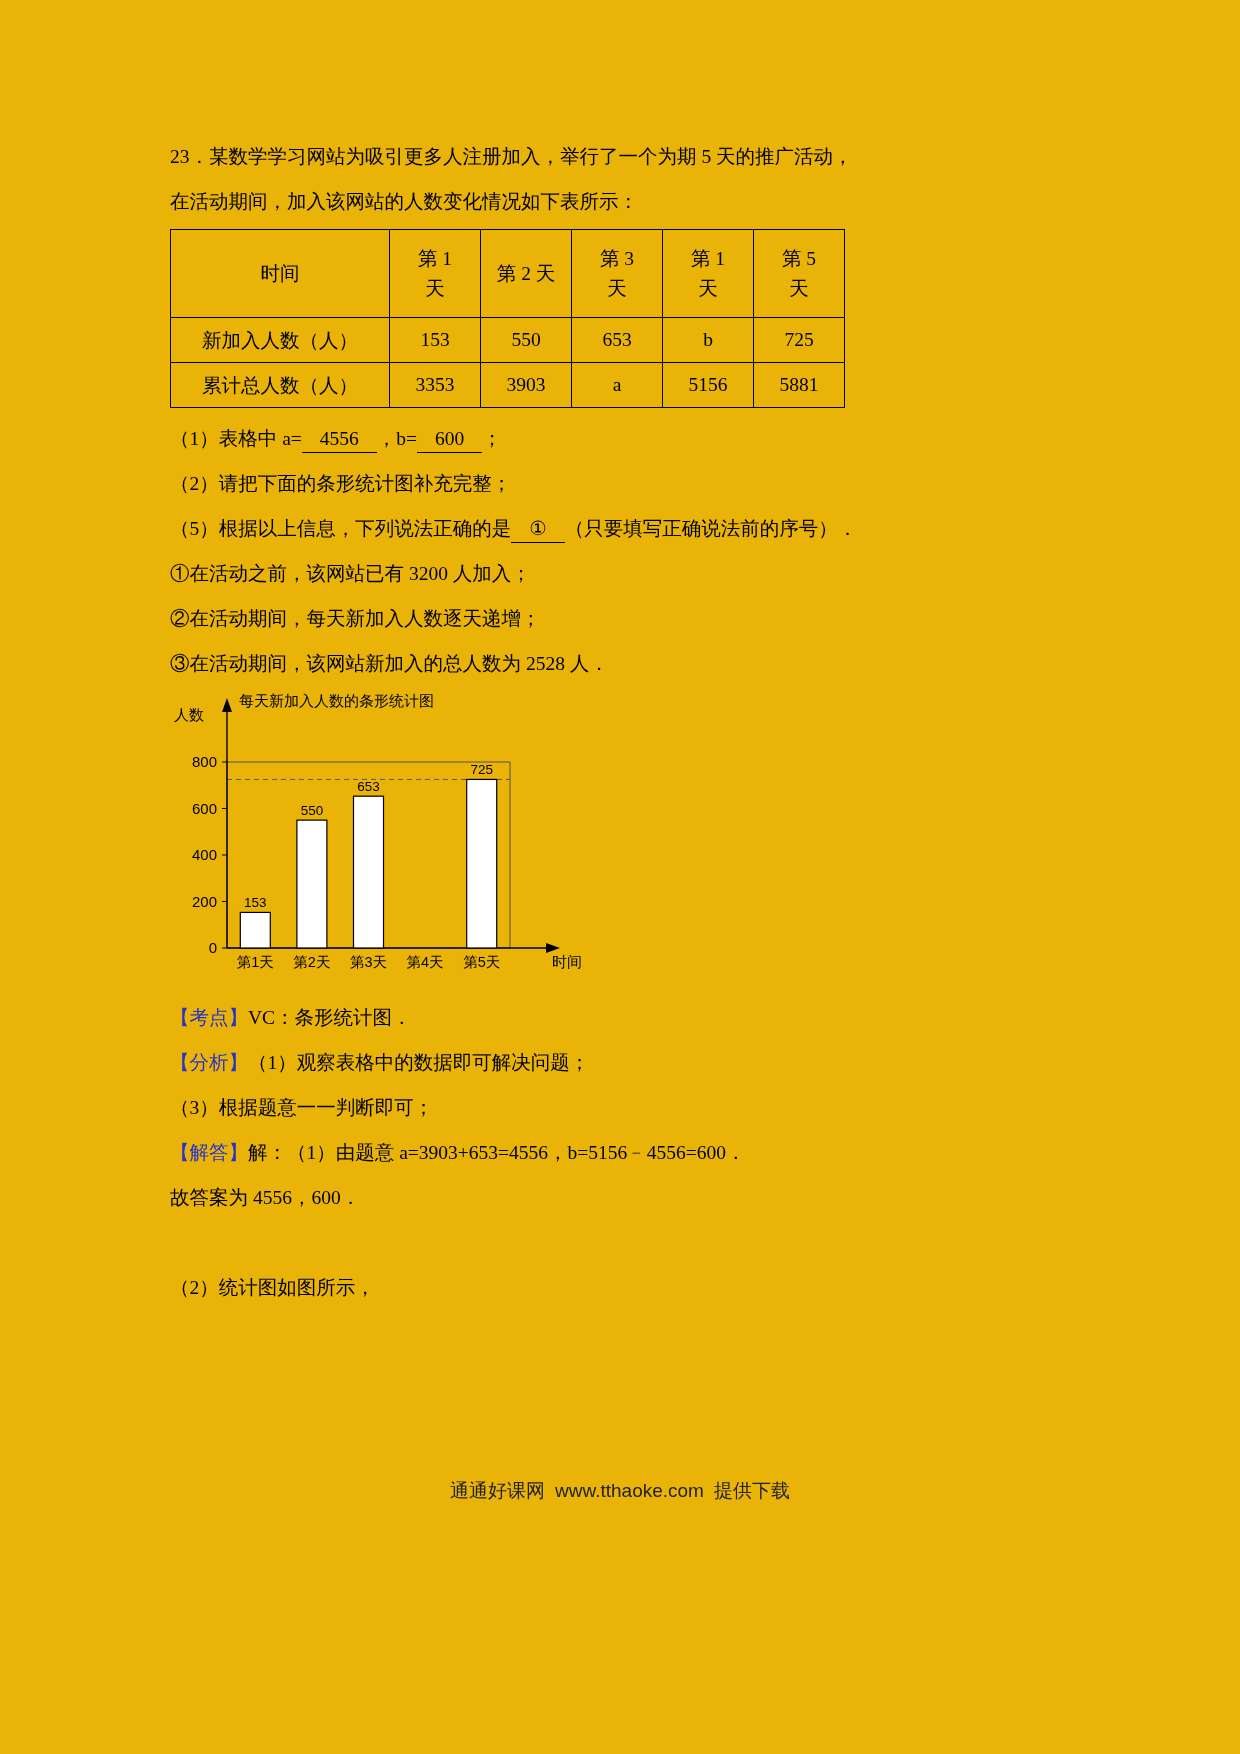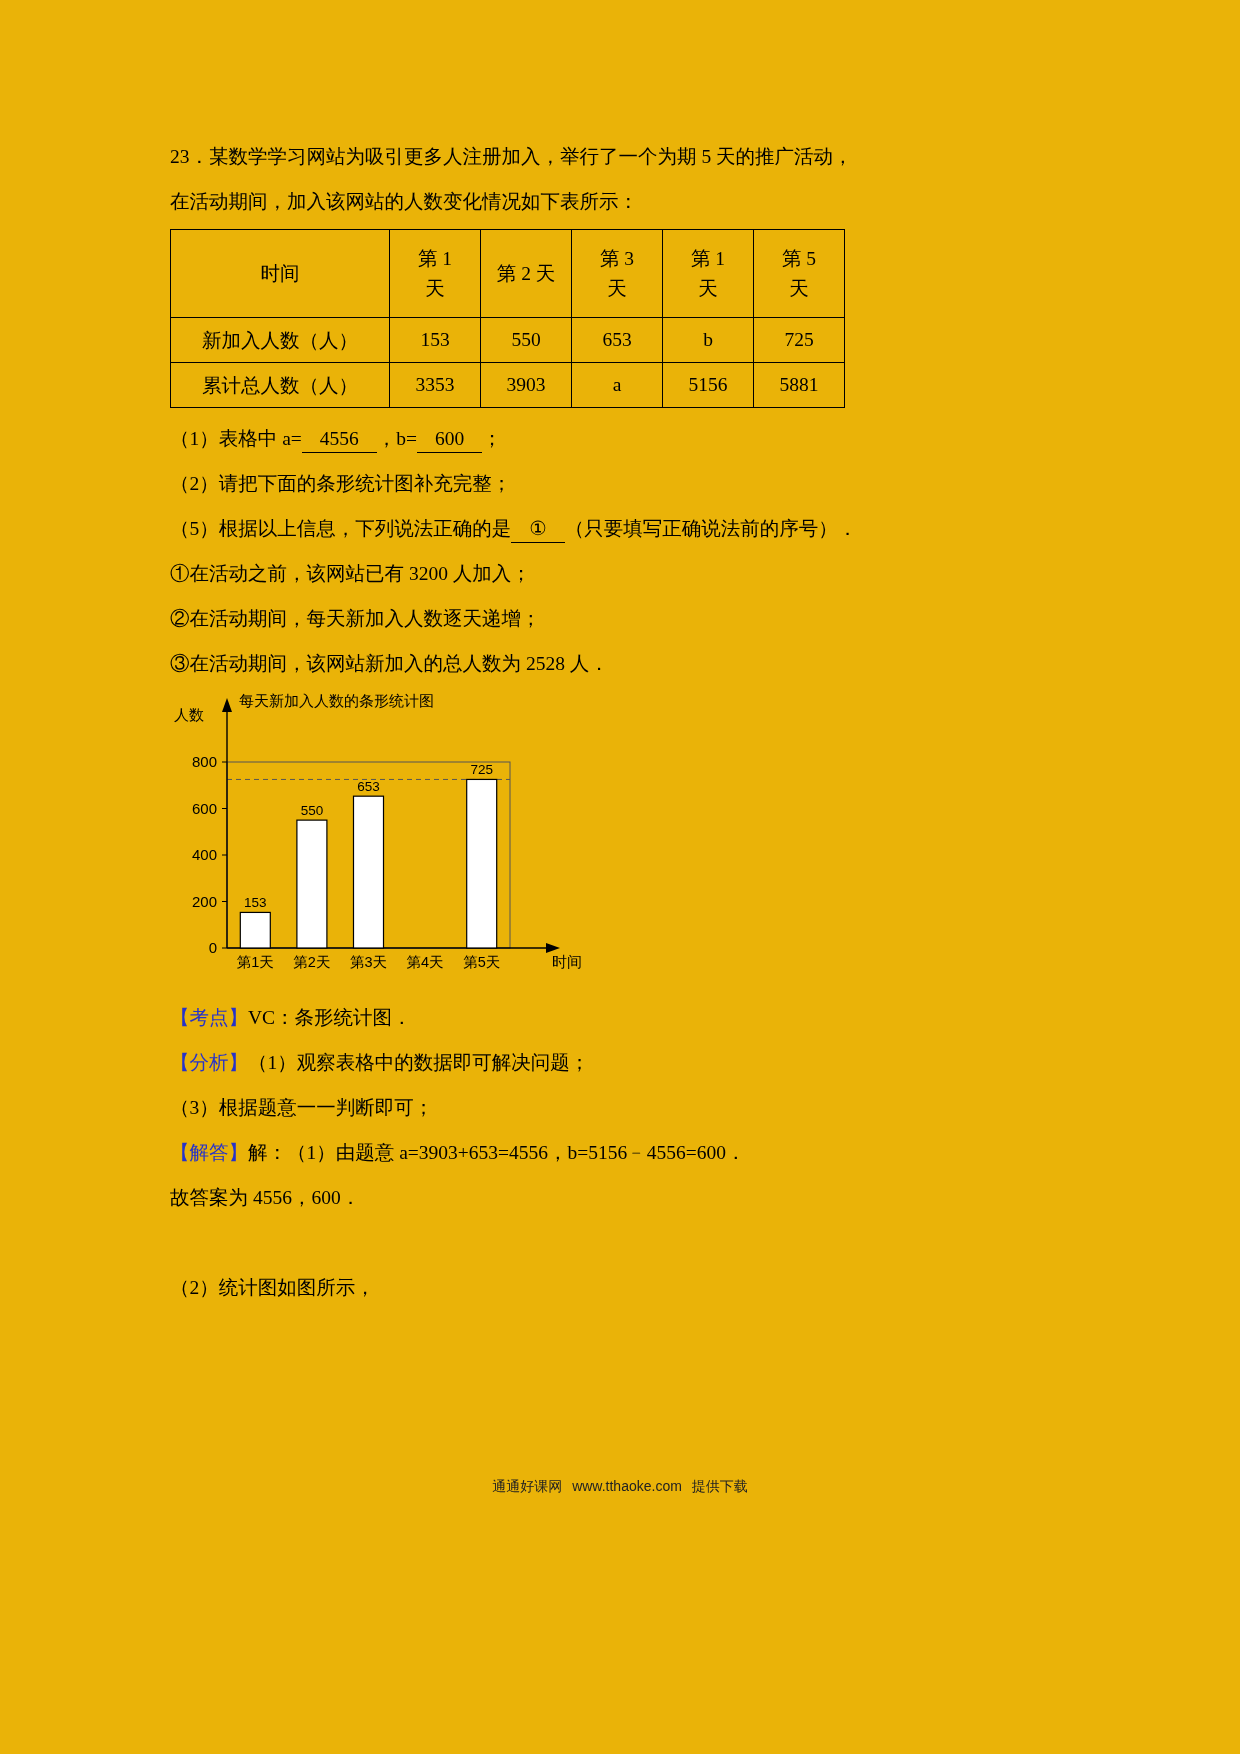--- a/index.html
+++ b/index.html
@@ -60,21 +60,21 @@
     fill: #000;
   }
   .gap-top { margin-top: 45px; }
   .footer {
     position: absolute;
     left: 0;
     top: 1478px;
     width: 100%;
     text-align: center;
     font-family: "Liberation Sans", "DejaVu Sans", sans-serif;
-    font-size: 14px;
+    font-size: 19px;
     color: #222222;
   }
   .footer span { margin: 0 5px; }
 </style>
 </head>
 <body>
 
 <div class="page">
   <div class="content">
 

